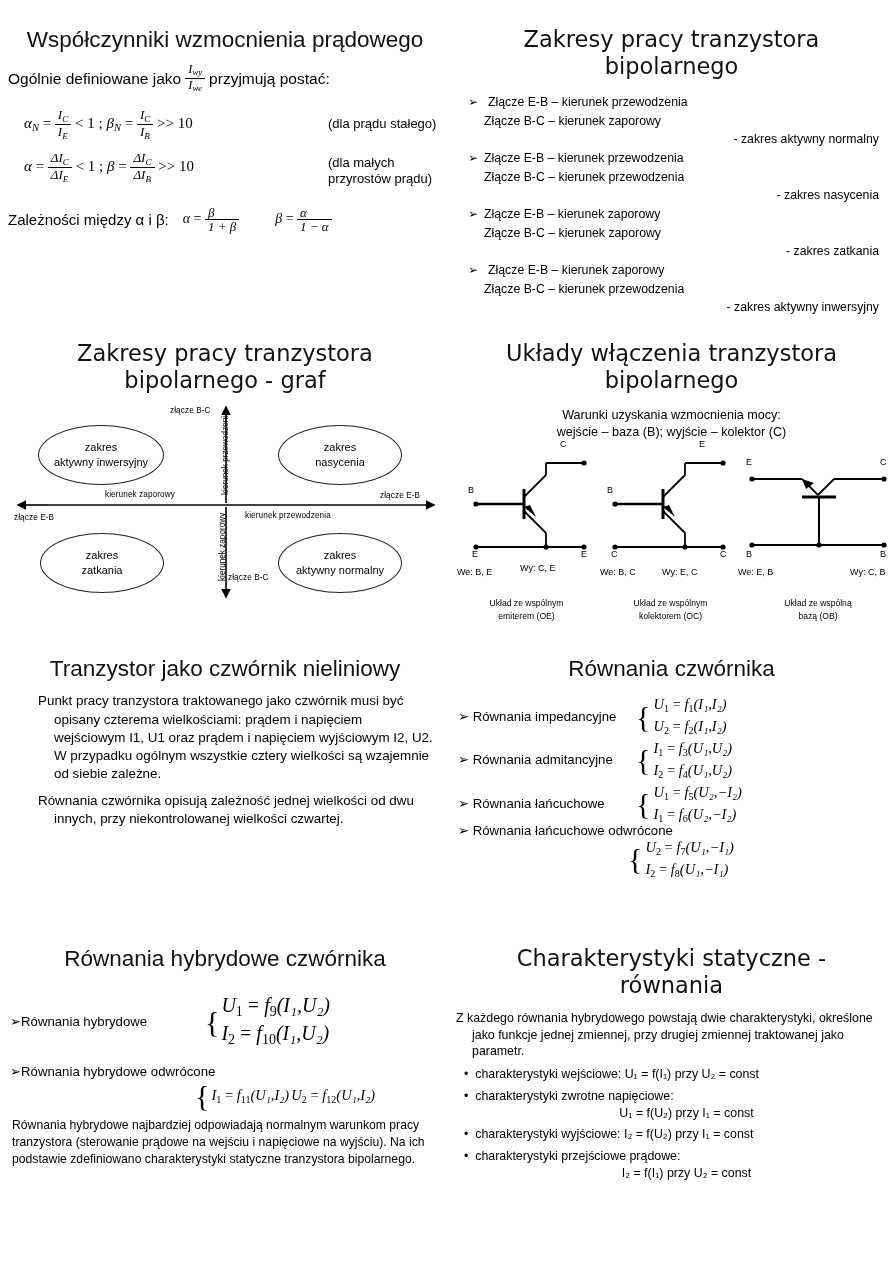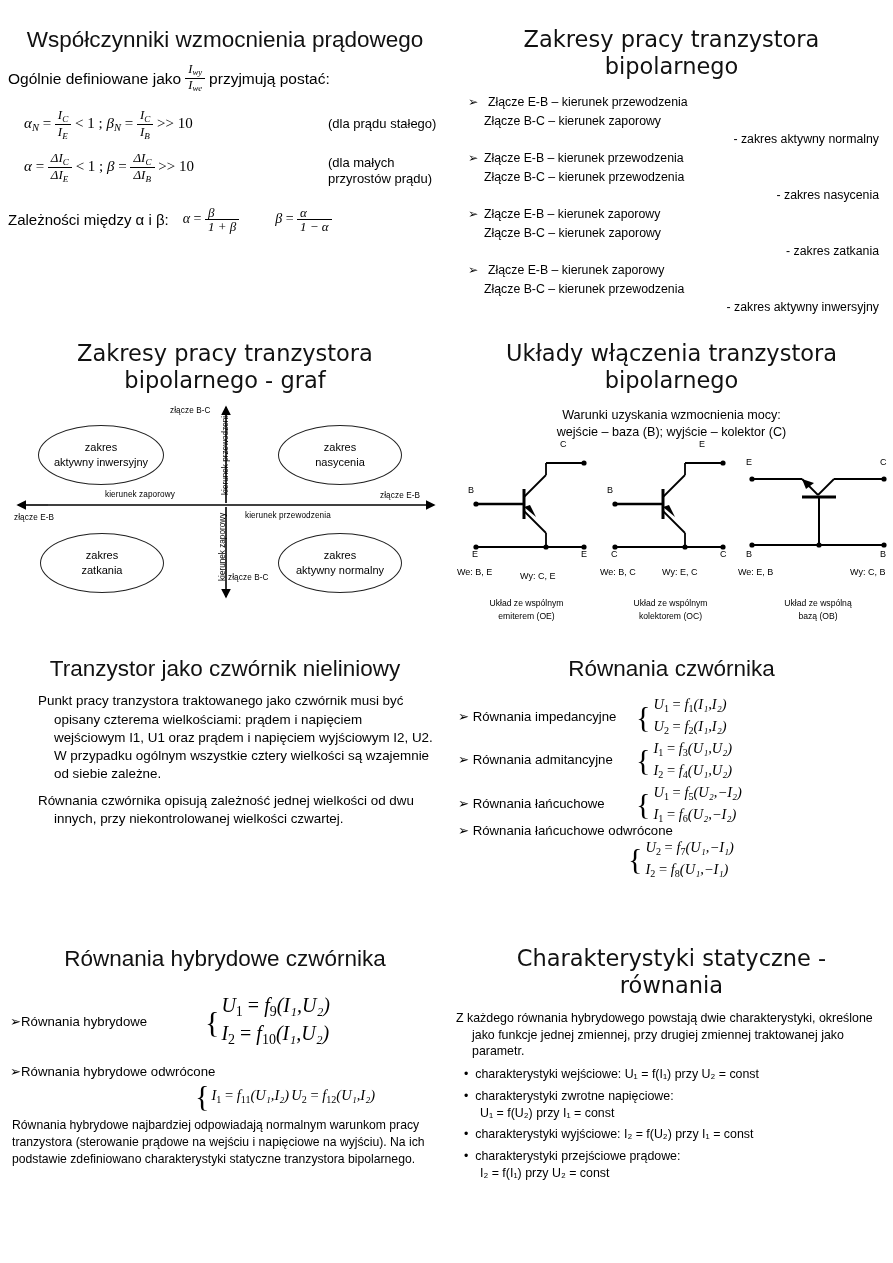--- a/index.html
+++ b/index.html
@@ -54,21 +54,21 @@
   #s6 .eqs{display:flex;flex-direction:column;gap:4px;font-family:"Liberation Serif",serif;font-size:14.5px;}
   
   #s7{left:0;top:945px;width:450px;height:318px;}
   #s7 .row{display:flex;align-items:flex-start;}
   #s7 .lab{font-size:13.2px;padding-left:10px;white-space:nowrap;}
   #s7 .foot{font-size:12.2px;line-height:1.4;padding:0 12px 0 12px;margin-top:8px;}
   
   #s8{left:450px;top:945px;width:443px;height:318px;}
   #s8 .intro{font-size:12.4px;line-height:1.35;padding-left:22px;text-indent:-16px;margin-top:10px;padding-right:14px;}
   #s8 .bl{font-size:12.4px;line-height:1.35;padding-left:30px;text-indent:-16px;margin-top:5px;}
-  #s8 .cont{display:block;text-align:left;text-indent:0;}
+  #s8 .cont{display:block;text-align:center;text-indent:0;}
 </style>
 </head>
 <body>
 
 <div class="page">
 
   <div class="slide" id="s1">
     <div class="title t">Współczynniki wzmocnienia prądowego</div>
 
     <div class="l1">
@@ -236,21 +236,21 @@
         <circle cx="118" cy="14" r="2.6" fill="#000"></circle>
         <circle cx="10" cy="98" r="2.6" fill="#000"></circle>
         <circle cx="118" cy="98" r="2.6" fill="#000"></circle>
         <circle cx="80" cy="98" r="2.6" fill="#000"></circle>
       </svg>
       <div class="wlbl" style="left:110px;top:-10px;">C</div>
       <div class="wlbl" style="left:18px;top:36px;">B</div>
       <div class="wlbl" style="left:22px;top:100px;">E</div>
       <div class="wlbl" style="left:131px;top:100px;">E</div>
       <div class="wlbl" style="left:7px;top:118px;">We: B, E</div>
-      <div class="wlbl" style="left:70px;top:122px;">Wy: C, E</div>
+      <div class="wlbl" style="left:70px;top:114px;">Wy: C, E</div>
       <div class="cap" style="left:4px;top:148px;width:145px;">
         <div>Układ ze wspólnym</div>
           <div>emiterem (OE)</div>
       </div>
 
       <svg width="150" height="120" style="position:absolute;left:155px;top:0;">
         <g stroke="#000" fill="none">
           <line x1="10" y1="55" x2="58" y2="55" stroke-width="2.6"></line>
           <line x1="58" y1="40" x2="58" y2="70" stroke-width="3"></line>
           <line x1="58" y1="48" x2="80" y2="26" stroke-width="1.8"></line>

